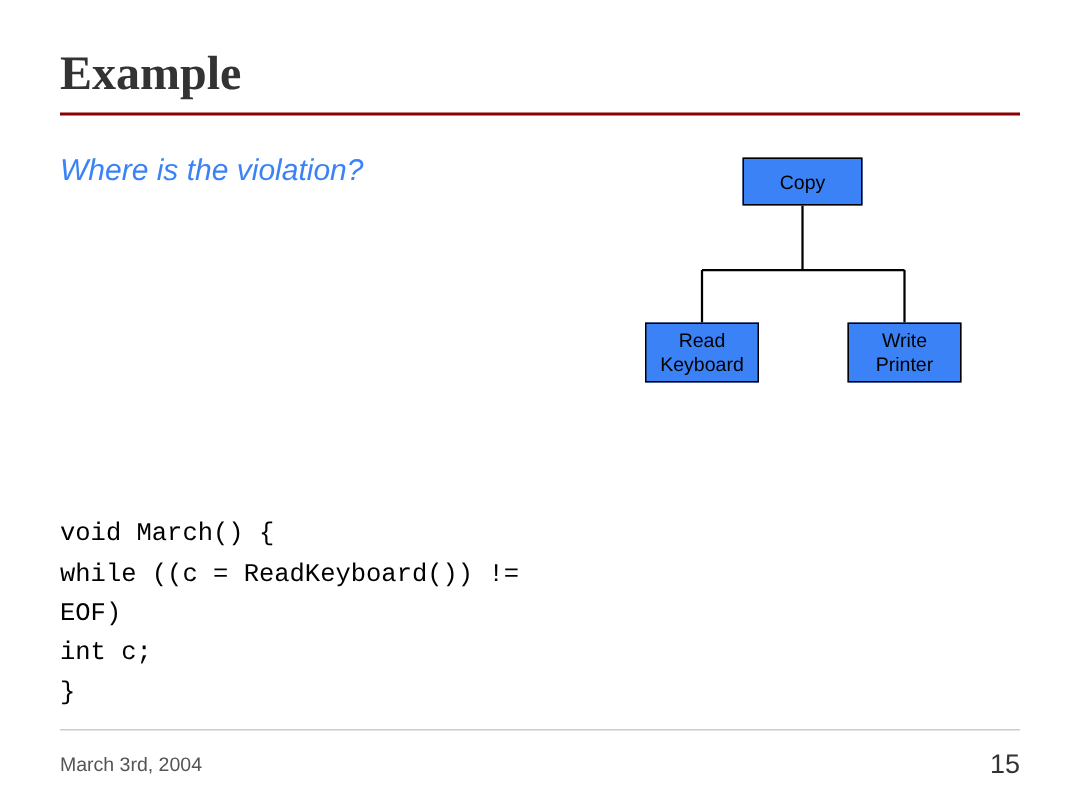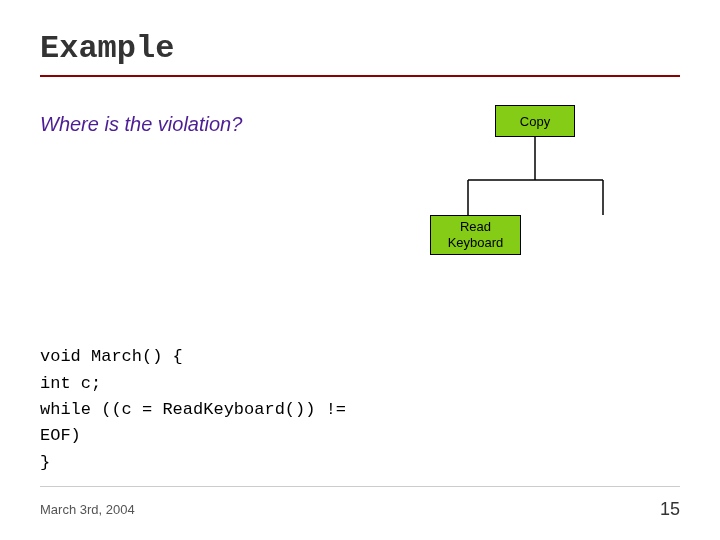--- a/index.html
+++ b/index.html
@@ -26,43 +26,43 @@
     .title-area {
       border-bottom: 2px solid #8B0000;
       padding-bottom: 8px;
       margin-bottom: 18px;
     }
 
     .title {
       font-size: 32px;
       font-weight: bold;
       color: #333;
-      font-family: Liberation Mono, monospace;
+      font-family: Liberation Serif, serif;
     }
 
     .content-area {
       display: flex;
       flex-direction: row;
       flex: 1;
       gap: 20px;
     }
 
     .left-panel {
       flex: 1;
       display: flex;
       flex-direction: column;
       justify-content: space-between;
     }
 
     .question {
       font-size: 20px;
-      color: #4c1d95;
+      color: #3b82f6;
       font-style: italic;
       margin-bottom: 10px;
-      margin-top: 18px;
+      margin-top: 8px;
     }
 
     .code-block {
       font-family: 'Courier New', Courier, monospace;
       font-size: 17px;
       color: #000;
       line-height: 1.55;
       margin-top: 10px;
     }
 
@@ -77,38 +77,38 @@
     
     .tree-diagram {
       position: relative;
       width: 270px;
       height: 200px;
     }
 
     .tree-node {
       position: absolute;
       border: 1px solid #000;
-      background: #84cc16;
+      background: #3b82f6;
       text-align: center;
       font-size: 13px;
       display: flex;
       align-items: center;
       justify-content: center;
       padding: 4px 8px;
     }
 
     .node-copy {
       width: 80px;
       height: 32px;
       top: 0;
       left: 95px;
     }
 
     .node-read {
-      width: 91px;
+      width: 76px;
       height: 40px;
       top: 110px;
       left: 30px;
       line-height: 1.2;
     }
 
     .node-write {
       width: 76px;
       height: 40px;
       top: 110px;
@@ -149,22 +149,22 @@
   <div class="title-area">
     <span class="title">Example</span>
   </div>
 
   <div class="content-area">
 
     <div class="left-panel">
       <div class="question">Where is the violation?</div>
       <div class="code-block">
         <div>void March() {</div>
+        <div>   while ((c = ReadKeyboard()) != EOF)</div>
         <div>   int c;</div>
-        <div>   while ((c = ReadKeyboard()) != EOF)</div>
         <div>}</div>
       </div>
     </div>
 
     <div class="right-panel">
       <div class="tree-diagram">
 
         <svg class="tree-svg">
 
           <line x1="135" y1="32" x2="135" y2="75" stroke="#000" stroke-width="1.5"></line>
@@ -175,20 +175,23 @@
 
           <line x1="203" y1="75" x2="203" y2="110" stroke="#000" stroke-width="1.5"></line>
         </svg>
 
         <div class="tree-node node-copy">
           <span>Copy</span>
         </div>
         <div class="tree-node node-read">
           Read<br>Keyboard
         </div>
+        <div class="tree-node node-write">
+          Write<br>Printer
+        </div>
       </div>
     </div>
 
   </div>
 
   <div class="footer">
     <span>March 3rd, 2004</span>
     <span class="footer-page">15</span>
   </div>
 

